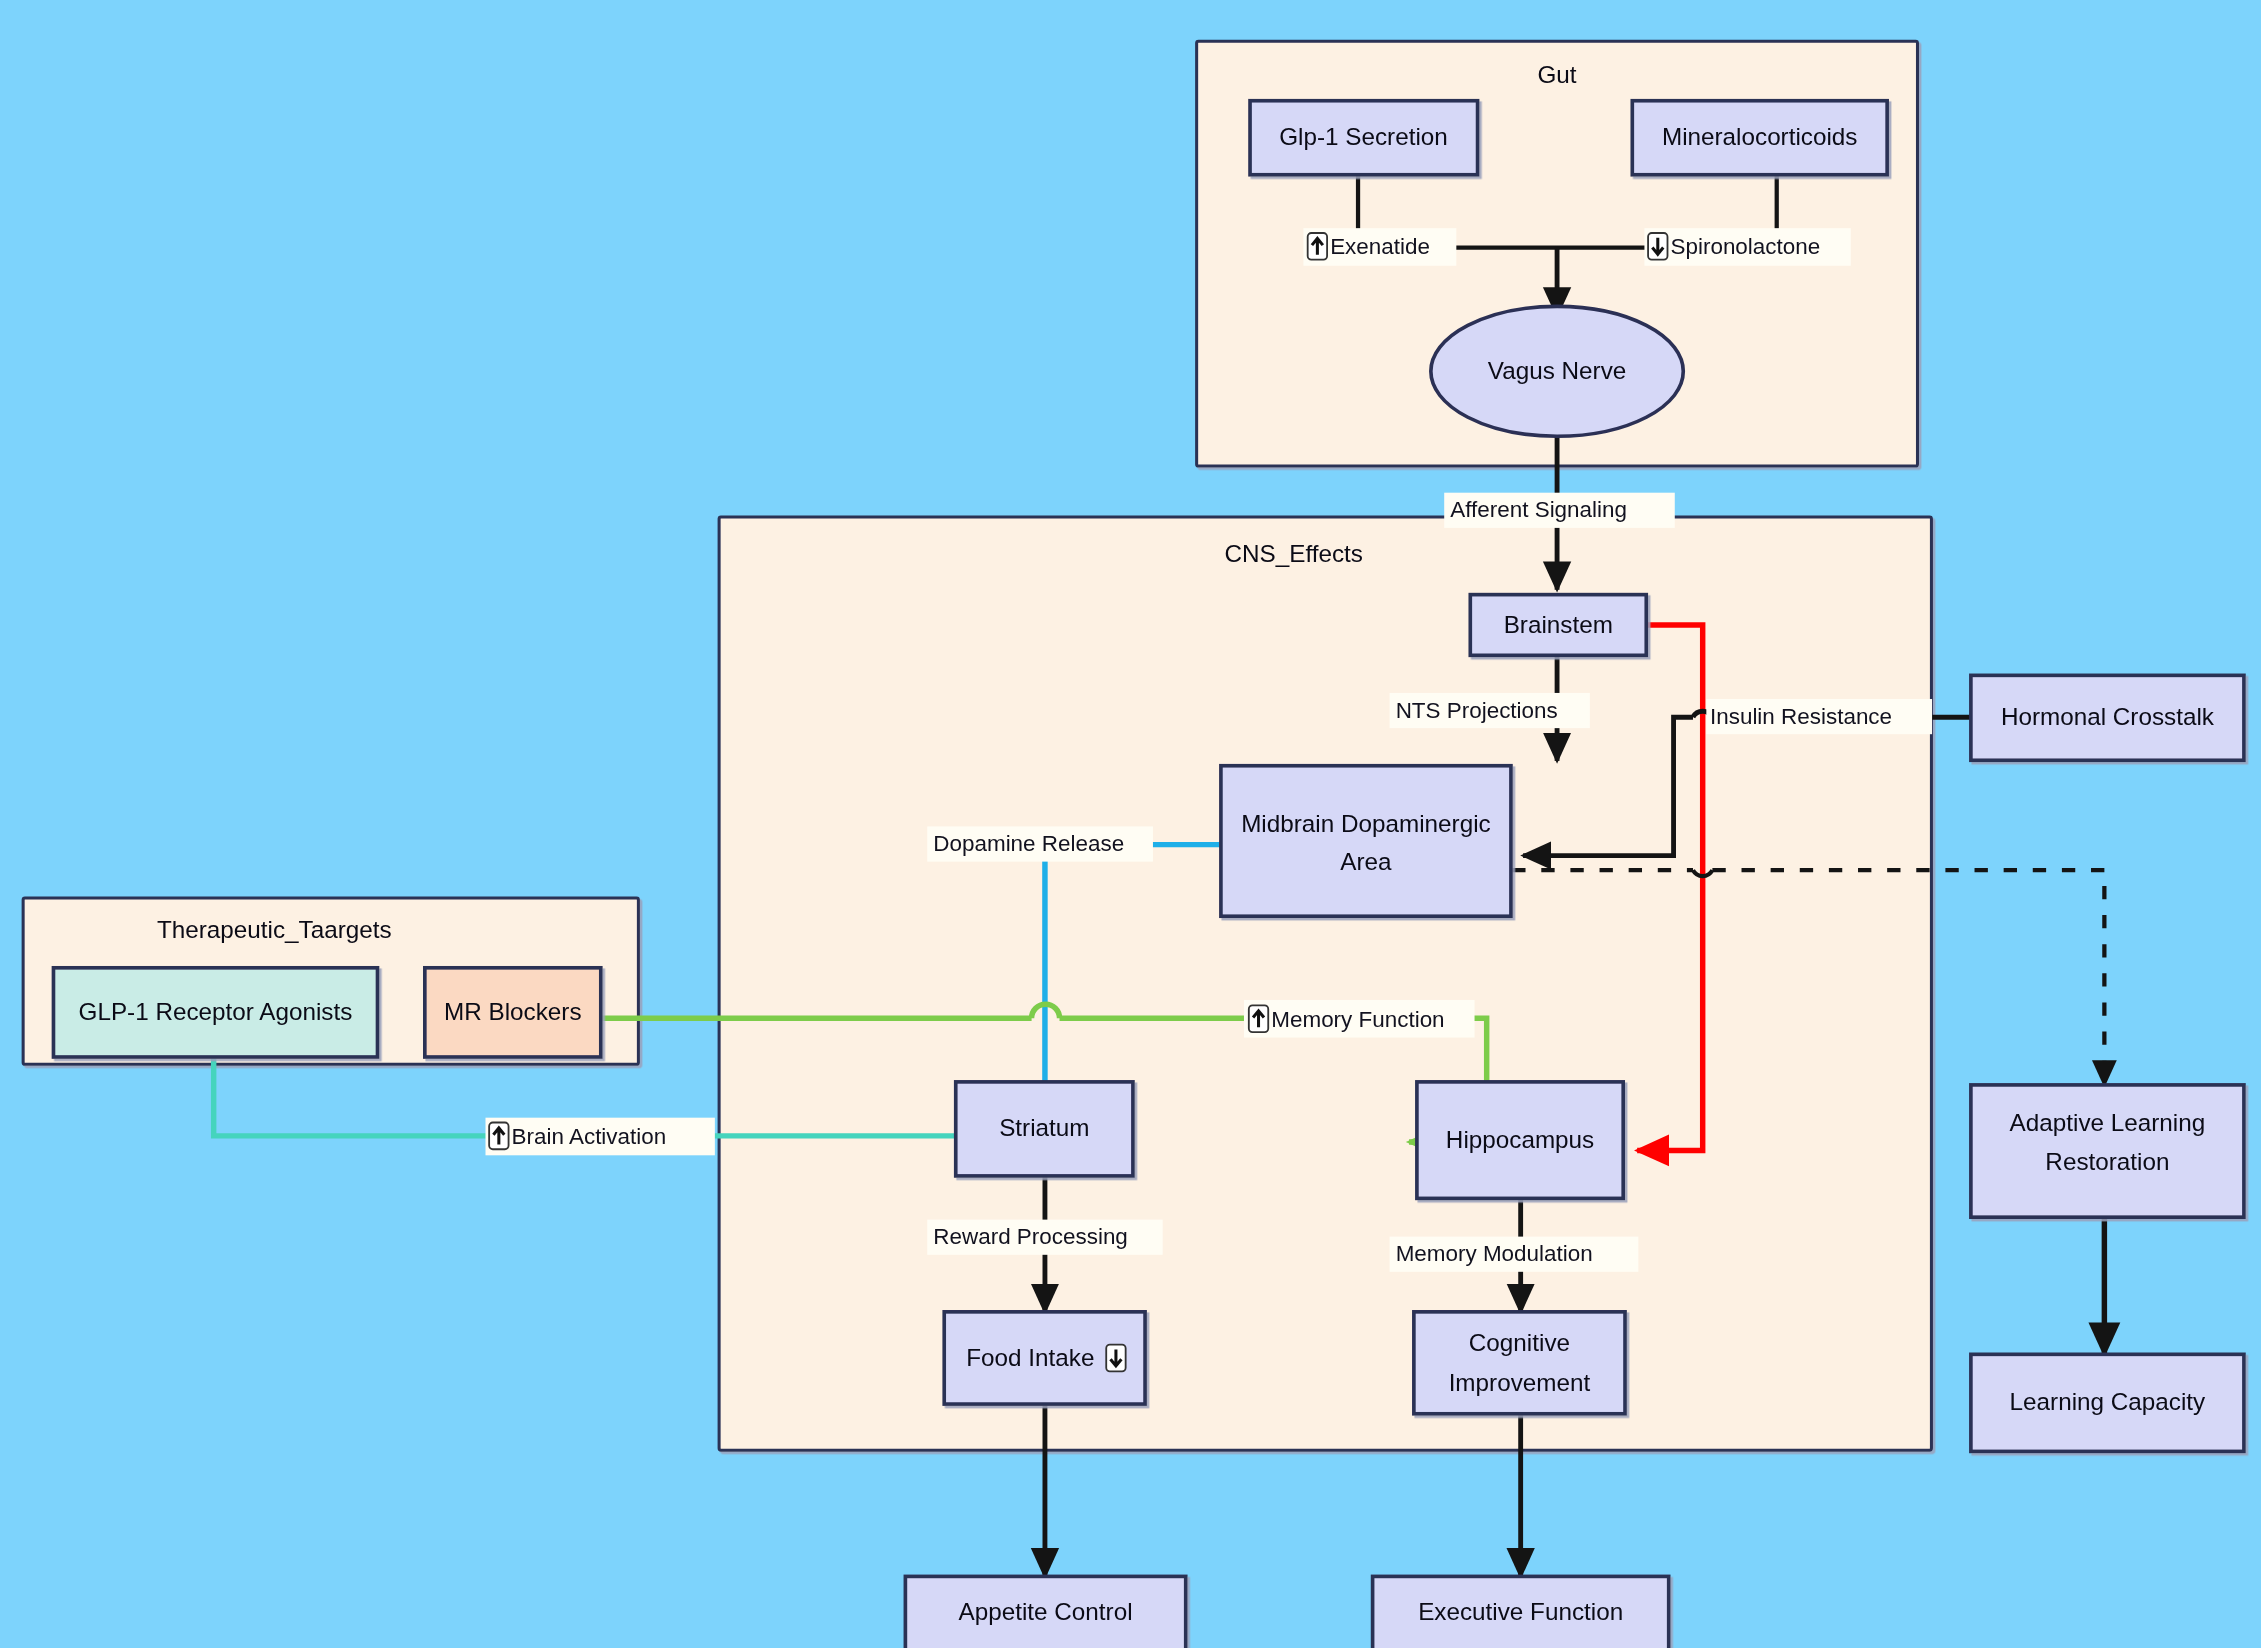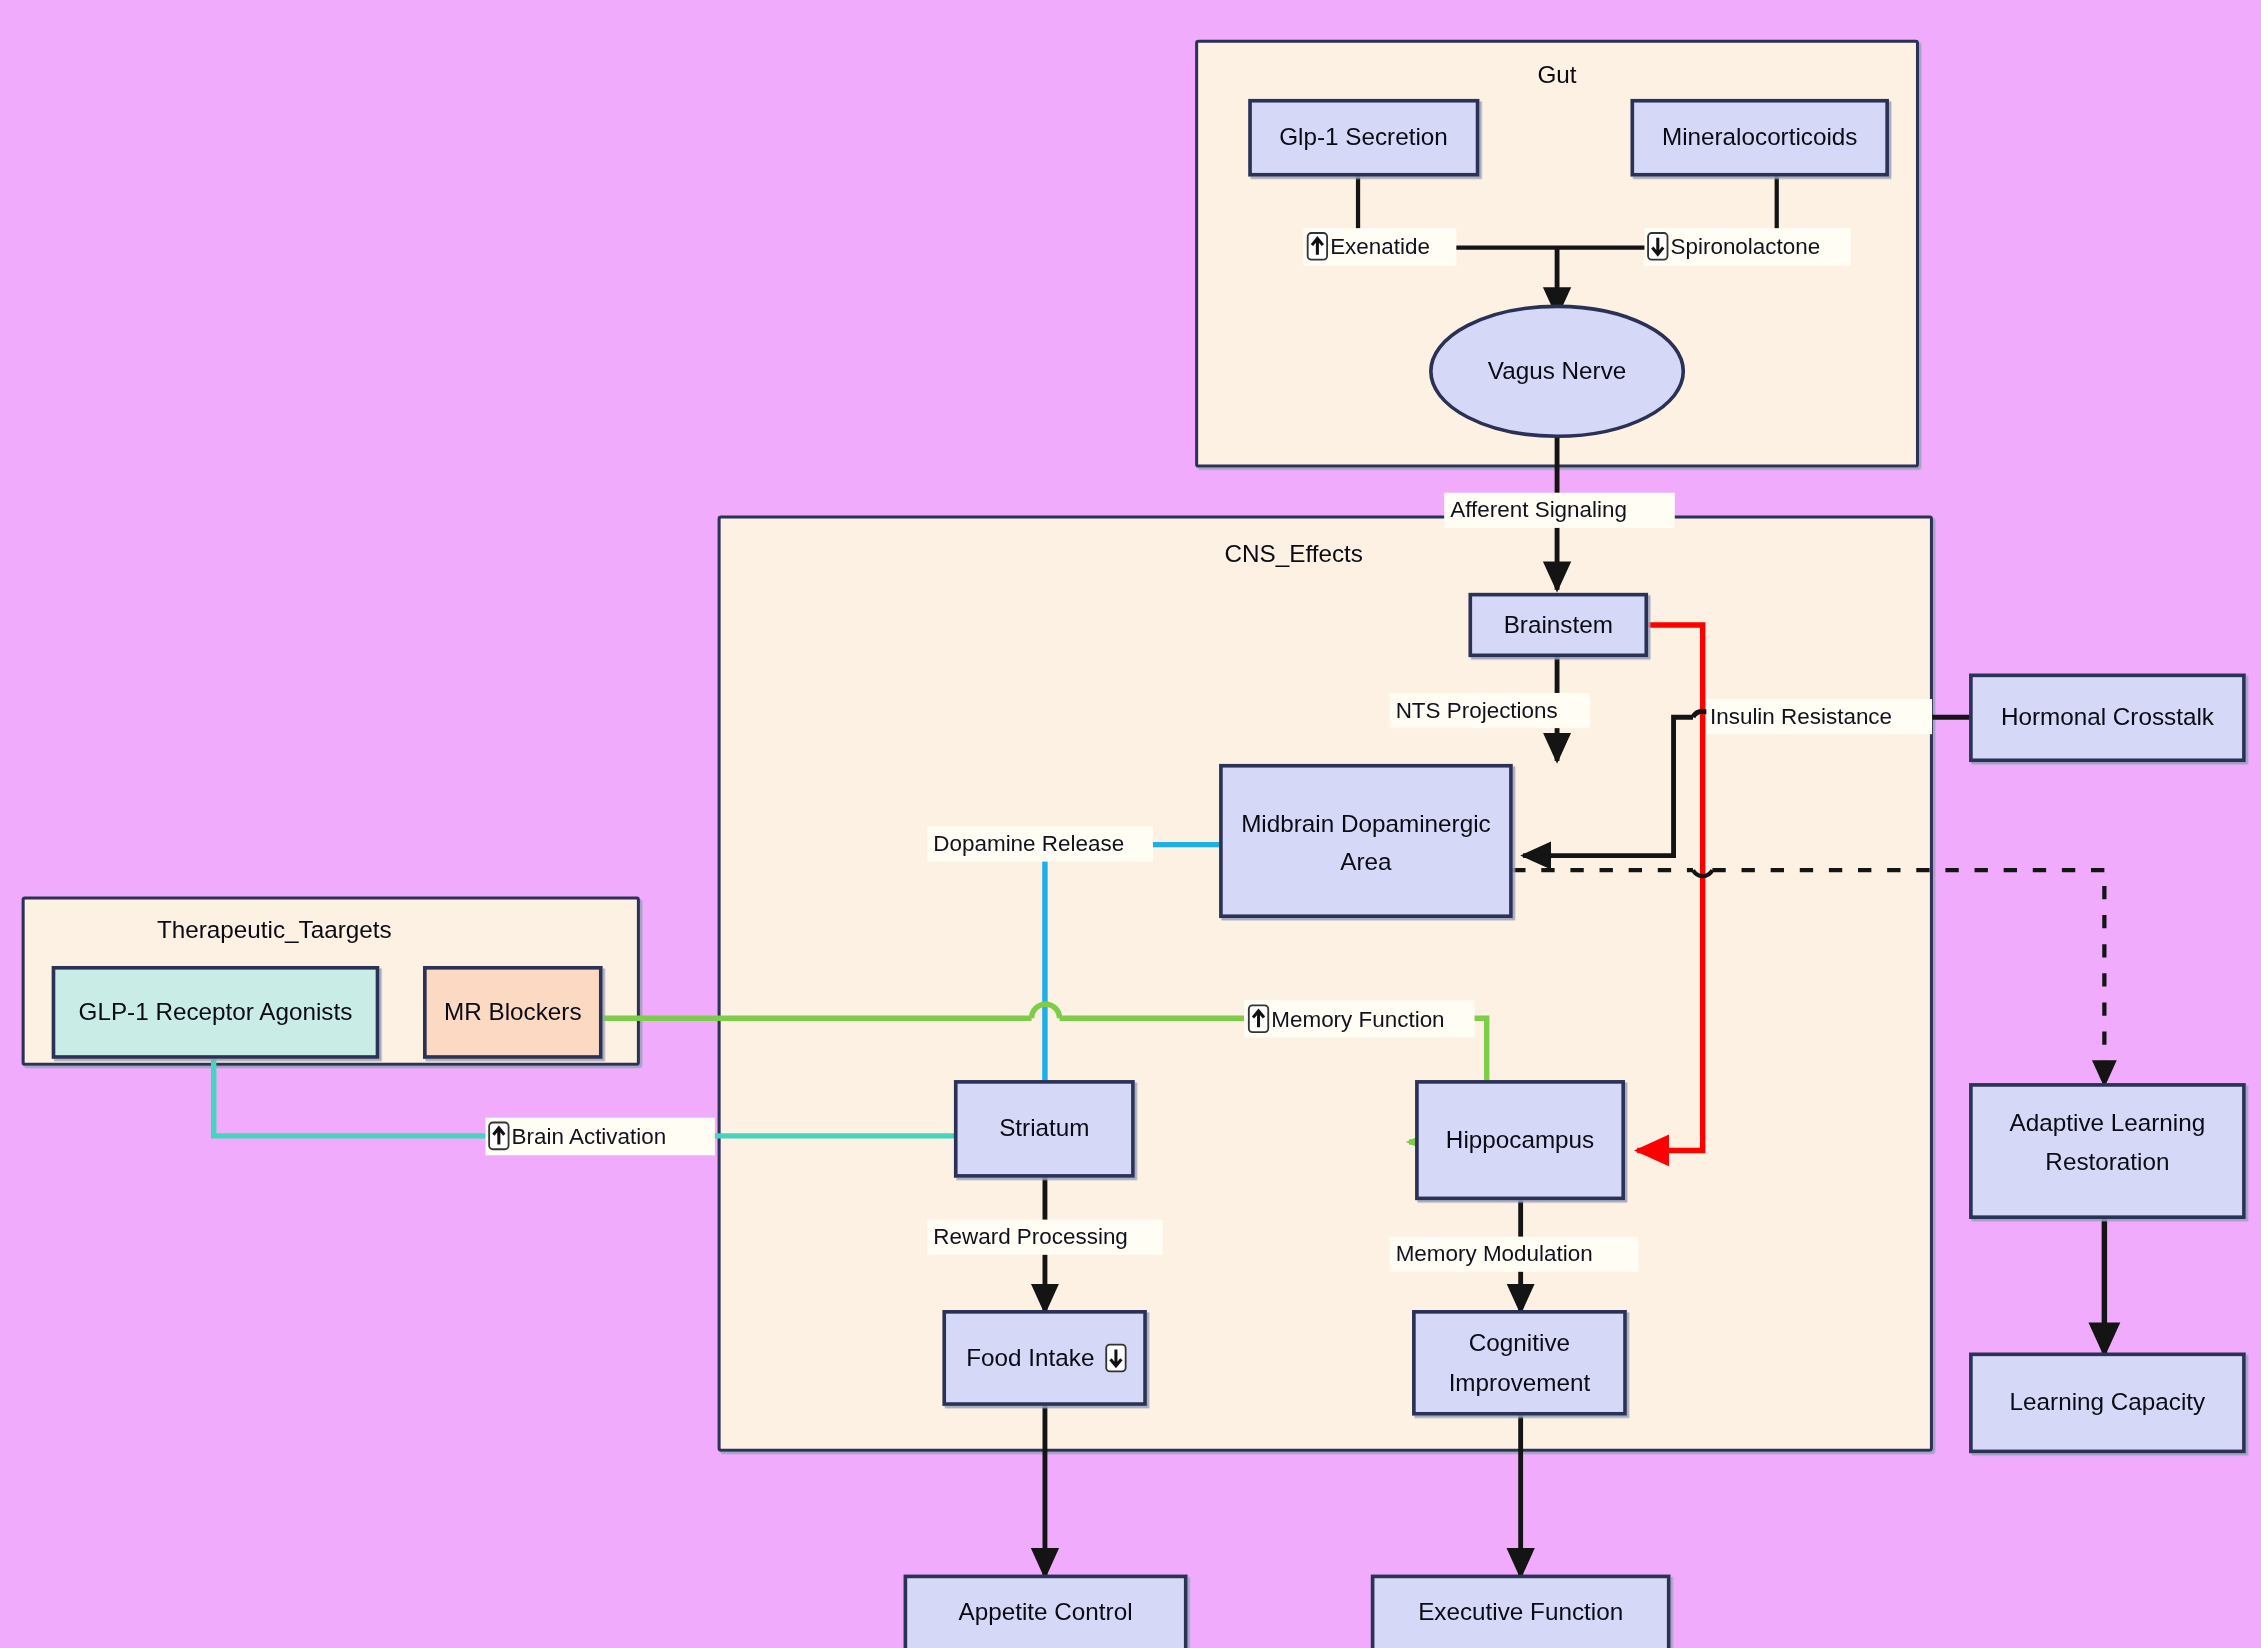--- a/index.html
+++ b/index.html
@@ -1,17 +1,17 @@
 <!DOCTYPE html>
 <html style="font-size:9.7px"><head>
 <meta charset="utf-8">
 <style>
   html,body{margin:0;padding:0;background:#ffffff;}
   body{font-family:"Liberation Sans", sans-serif;}
-  #stage{position:relative;width:2261px;height:1648px;background:#f0abfc;overflow:hidden;}
+  #stage{position:relative;width:2261px;height:1648px;background:#7dd3fc;overflow:hidden;}
   svg#canvas{position:absolute;left:0;top:0;width:2261px;height:1648px;}
   .nodeLabel{font-family:"Liberation Sans", sans-serif;font-size:40px;fill:#0b0b16;dominant-baseline:middle;text-anchor:middle;}
   .clusterLabel{font-family:"Liberation Sans", sans-serif;font-size:40px;fill:#0b0b16;dominant-baseline:middle;text-anchor:middle;}
   .edgeLabel{font-family:"Liberation Sans", sans-serif;font-size:37px;fill:#12121f;dominant-baseline:middle;}
 </style>
 </head>
 <body>
 
 <div id="stage">
 <svg id="canvas" viewBox="0 0 3726 2716">

